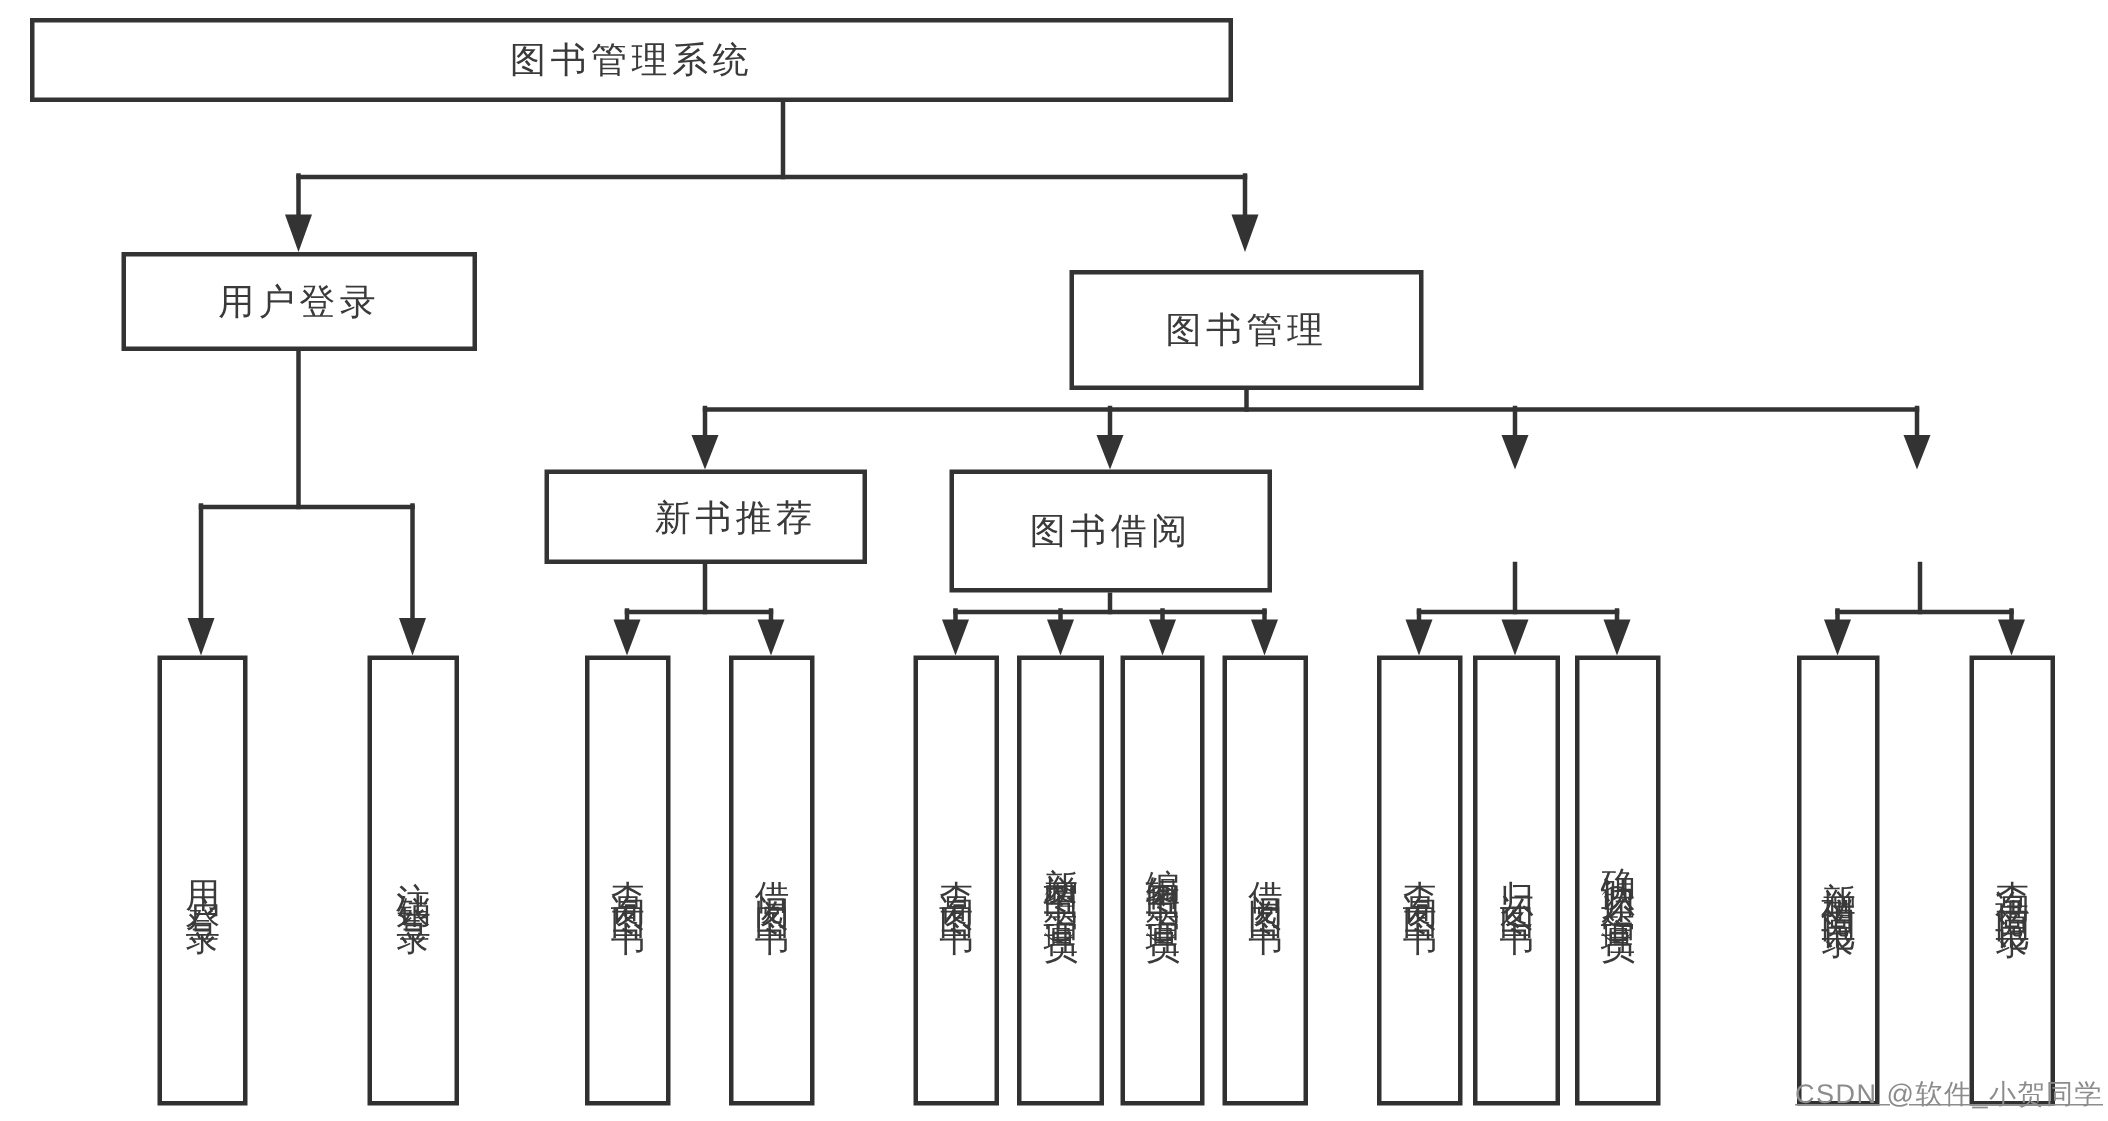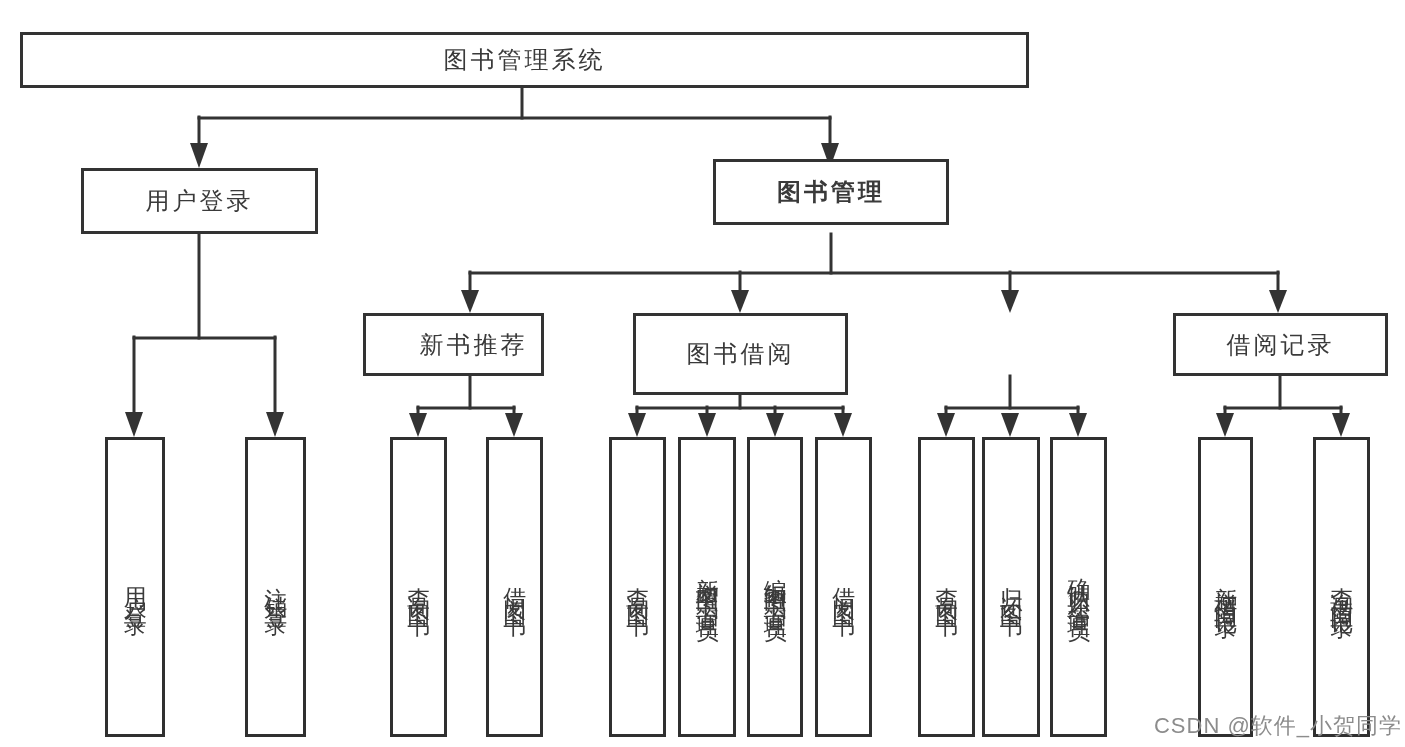--- a/index.html
+++ b/index.html
@@ -47,25 +47,26 @@
     letter-spacing: 9px;
     line-height: 1.1;
     color: #3a3a3a;
     white-space: nowrap;
   }
   .vtext-long { letter-spacing: 6px; }
   .watermark {
     position: absolute;
     right: 3px;
     bottom: 6px;
-    font-size: 22px;
+    font-size: 18px;
     letter-spacing: 1px;
     color: #8c8c8c;
     z-index: 10;
     white-space: nowrap;
+    text-decoration: underline;
   }
 </style>
 </head>
 <body>
 
 <div class="stage">
 
   <svg class="connector-layer" width="1405" height="747" viewBox="0 0 1405 747" xmlns="http://www.w3.org/2000/svg">
     <g stroke="#333333" stroke-width="3" fill="none" stroke-linecap="square">
 
@@ -124,28 +125,27 @@
       <polygon points="766,413 784,413 775,437"></polygon>
       <polygon points="834,413 852,413 843,437"></polygon>
       <polygon points="937,413 955,413 946,437"></polygon>
       <polygon points="1001,413 1019,413 1010,437"></polygon>
       <polygon points="1069,413 1087,413 1078,437"></polygon>
       <polygon points="1216,413 1234,413 1225,437"></polygon>
       <polygon points="1332,413 1350,413 1341,437"></polygon>
     </g>
   </svg>
 
-  <div class="hbox root-box" style="left:20px; top:12px; width:1009px; height:56px;margin-top:20px;">图书管理系统</div>
+  <div class="hbox root-box" style="left:20px; top:12px; width:802px; height:56px;">图书管理系统</div>
 
   <div class="hbox" style="left:81px; top:168px; width:237px; height:66px;">用户登录</div>
-  <div class="hbox" style="left:713px; top:159px; width:236px; height:66px;font-weight:bold;">图书管理</div>
+  <div class="hbox" style="left:713px; top:180px; width:236px; height:80px;">图书管理</div>
 
-  <div class="hbox" style="left:363px; top:313px; width:181px; height:63px;padding-left:40px;">新书推荐</div>
+  <div class="hbox" style="left:363px; top:313px; width:215px; height:63px;padding-left:40px;">新书推荐</div>
   <div class="hbox" style="left:633px; top:313px; width:215px; height:82px;">图书借阅</div>
-  <div class="hbox" style="left:1173px; top:313px; width:215px; height:63px;">借阅记录</div>
 
   <div class="vbox" style="left:105px; width:60px;">
     <span class="vtext">用户登录</span>
   </div>
   <div class="vbox" style="left:245px; width:61px;">
     <span class="vtext">注销登录</span>
   </div>
 
   <div class="vbox" style="left:390px; width:57px;">
     <span class="vtext">查询图书</span>

